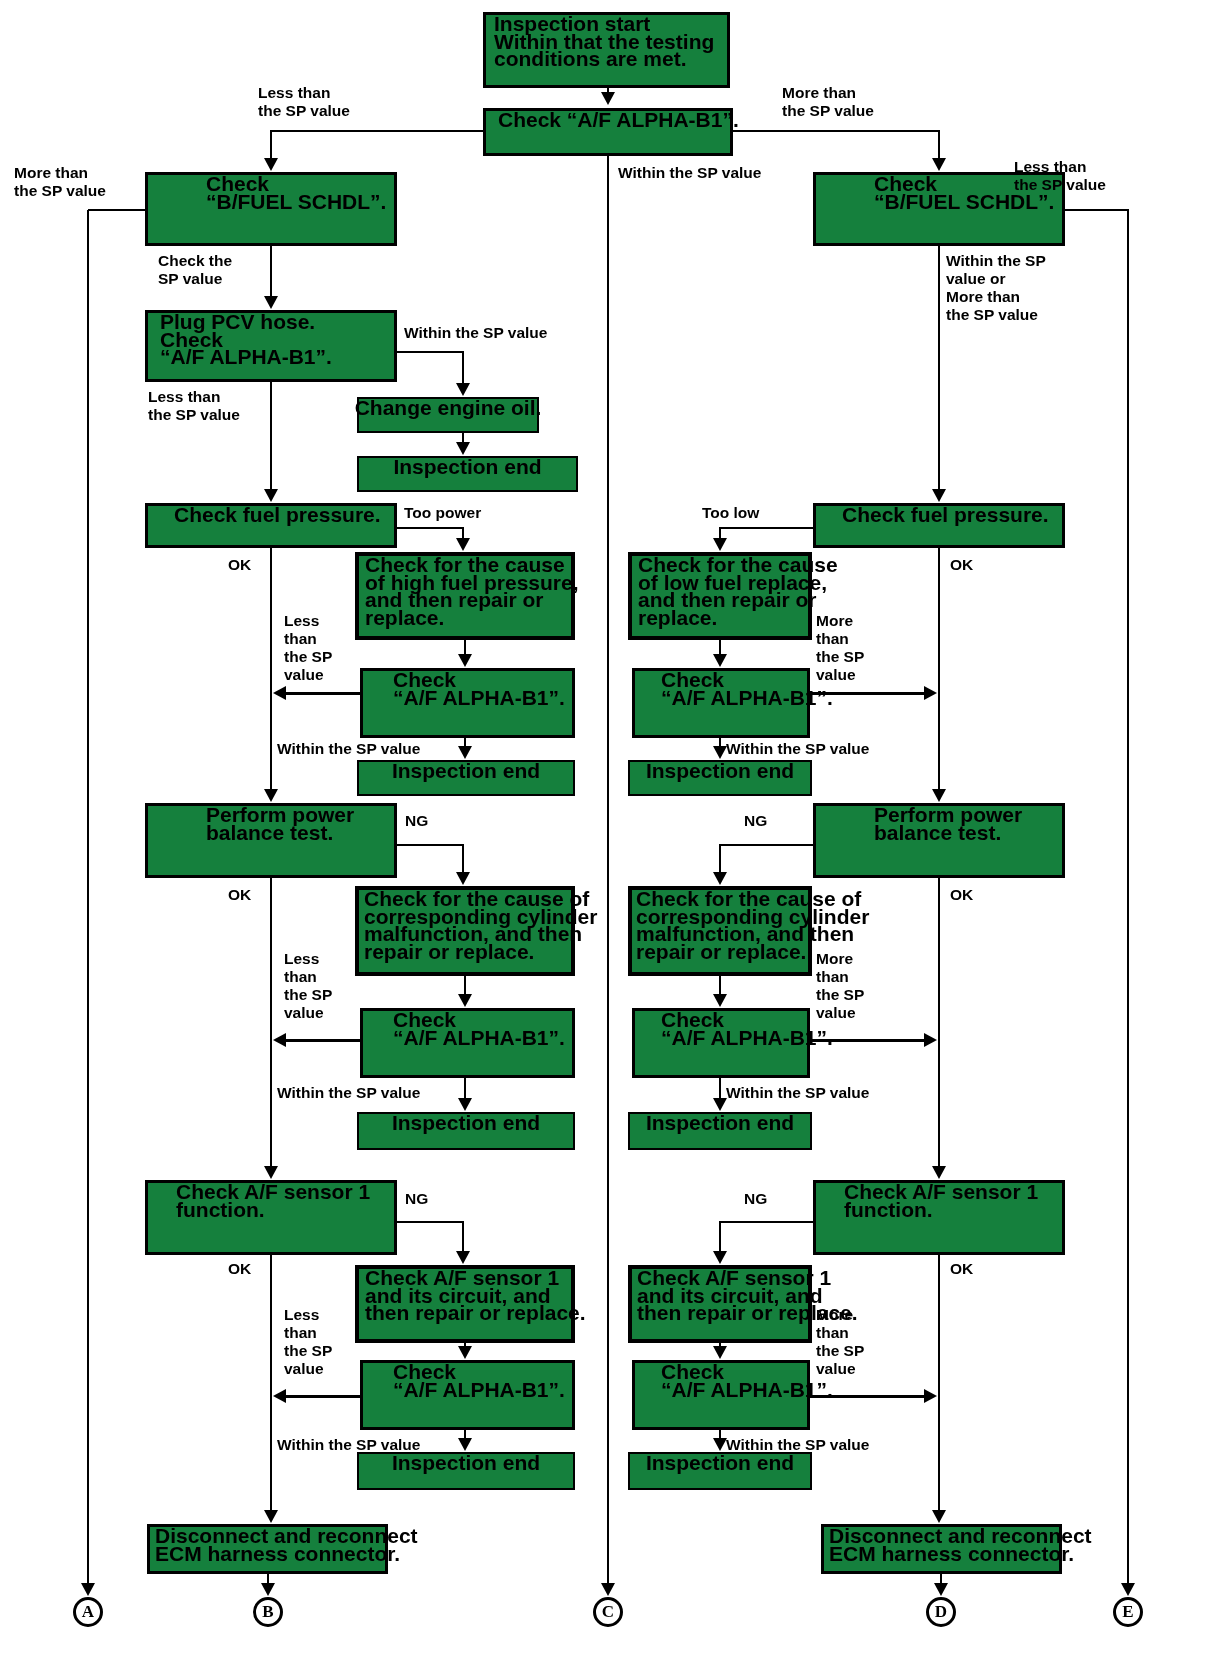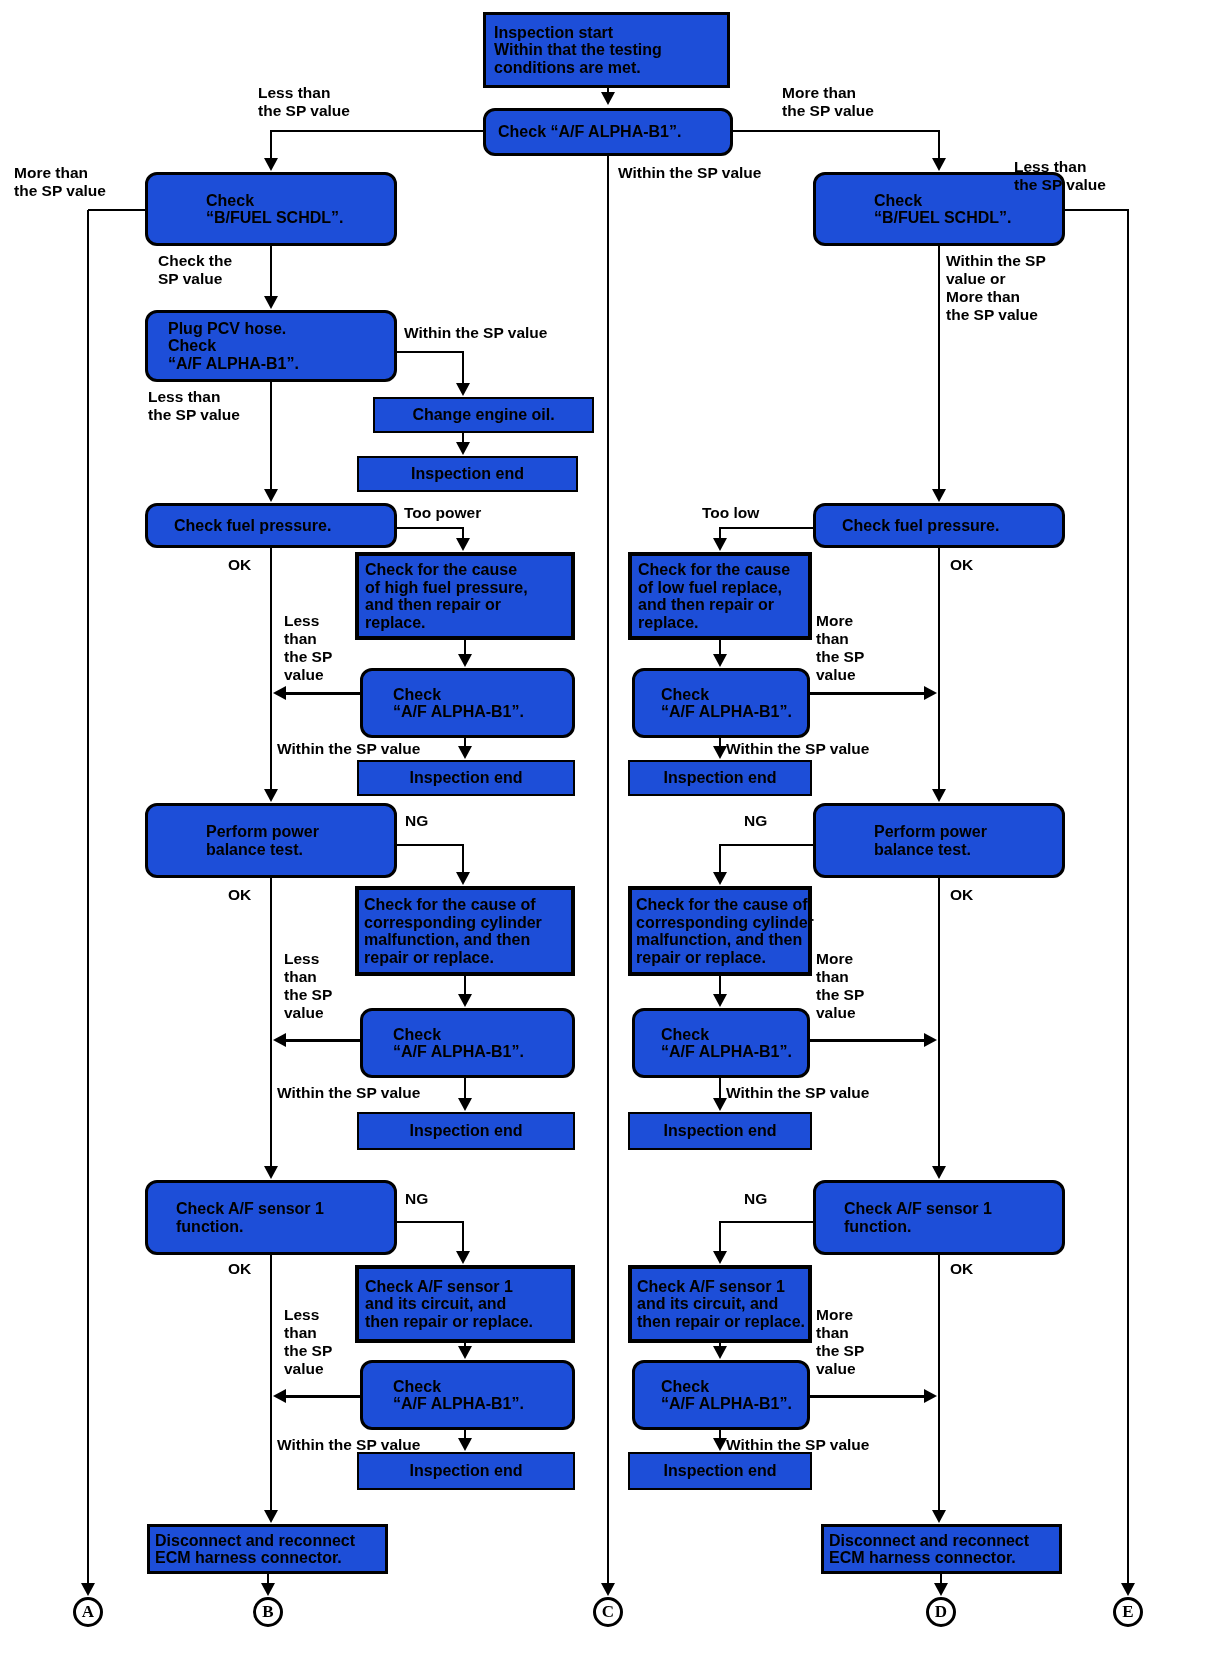--- a/index.html
+++ b/index.html
@@ -1,20 +1,20 @@
 <!DOCTYPE html>
 <html><head>
 <meta charset="utf-8">
 <style>
   html,body{margin:0;padding:0;background:#fff;}
   .stage{position:relative;width:1216px;height:1660px;background:#fff;overflow:hidden;
          font-family:"Liberation Sans",sans-serif;font-weight:700;color:#000;}
   .box{position:absolute;box-sizing:border-box;display:flex;flex-direction:column;
-       justify-content:center;background:#1d4ed8;font-size:16px;line-height:17.5px;white-space:nowrap;}
-  .box.rounded{border:3px solid #000;border-radius:12px;}
+       background:#15803d;font-size:21px;line-height:17.5px;white-space:nowrap;}
+  .box.rounded{border:3px solid #000;border-radius:0;}
   .box.rect{border:2.5px solid #000;}
   .box.rect3{border:3px solid #000;}
   .box.thick{border:4px solid #000;}
   .box.ecm{border:3px solid #000;}
   .box.center{align-items:center;text-align:center;}
   .lbl{position:absolute;font-size:15.5px;line-height:18px;white-space:nowrap;}
   .lbl span{display:block;}
   .seg{position:absolute;background:#000;}
   .arrow{position:absolute;width:0;height:0;}
   .arrow.d{border-left:7px solid transparent;border-right:7px solid transparent;border-top:13px solid #000;}
@@ -37,26 +37,26 @@
       <span>Check “A/F ALPHA-B1”.</span>
     </div>
     <div class="box rounded" style="left: 145px; top: 172px; width: 252px; height: 74px; padding-left: 58px;">
       <span>Check</span>
       <span>“B/FUEL SCHDL”.</span>
     </div>
     <div class="box rounded" style="left: 813px; top: 172px; width: 252px; height: 74px; padding-left: 58px;">
       <span>Check</span>
       <span>“B/FUEL SCHDL”.</span>
     </div>
-    <div class="box rounded" style="left: 145px; top: 310px; width: 252px; height: 72px; padding-left: 20px;">
+    <div class="box rounded" style="left: 145px; top: 310px; width: 252px; height: 72px; padding-left: 12px;">
       <span>Plug PCV hose.</span>
       <span>Check</span>
       <span>“A/F ALPHA-B1”.</span>
     </div>
-    <div class="box rect center" style="left: 357px; top: 397px; width: 221px; height: 36px; margin-left: 16px;">
+    <div class="box rect center" style="left: 357px; top: 397px; width: 182px; height: 36px;">
       <span>Change engine oil.</span>
     </div>
     <div class="box rect center" style="left: 357px; top: 456px; width: 221px; height: 36px;">
       <span>Inspection end</span>
     </div>
     <div class="box rounded" style="left: 145px; top: 503px; width: 252px; height: 45px; padding-left: 26px;">
       <span>Check fuel pressure.</span>
     </div>
     <div class="box thick" style="left: 355px; top: 552px; width: 220px; height: 88px; padding-left: 6px;">
       <span>Check for the cause</span>

